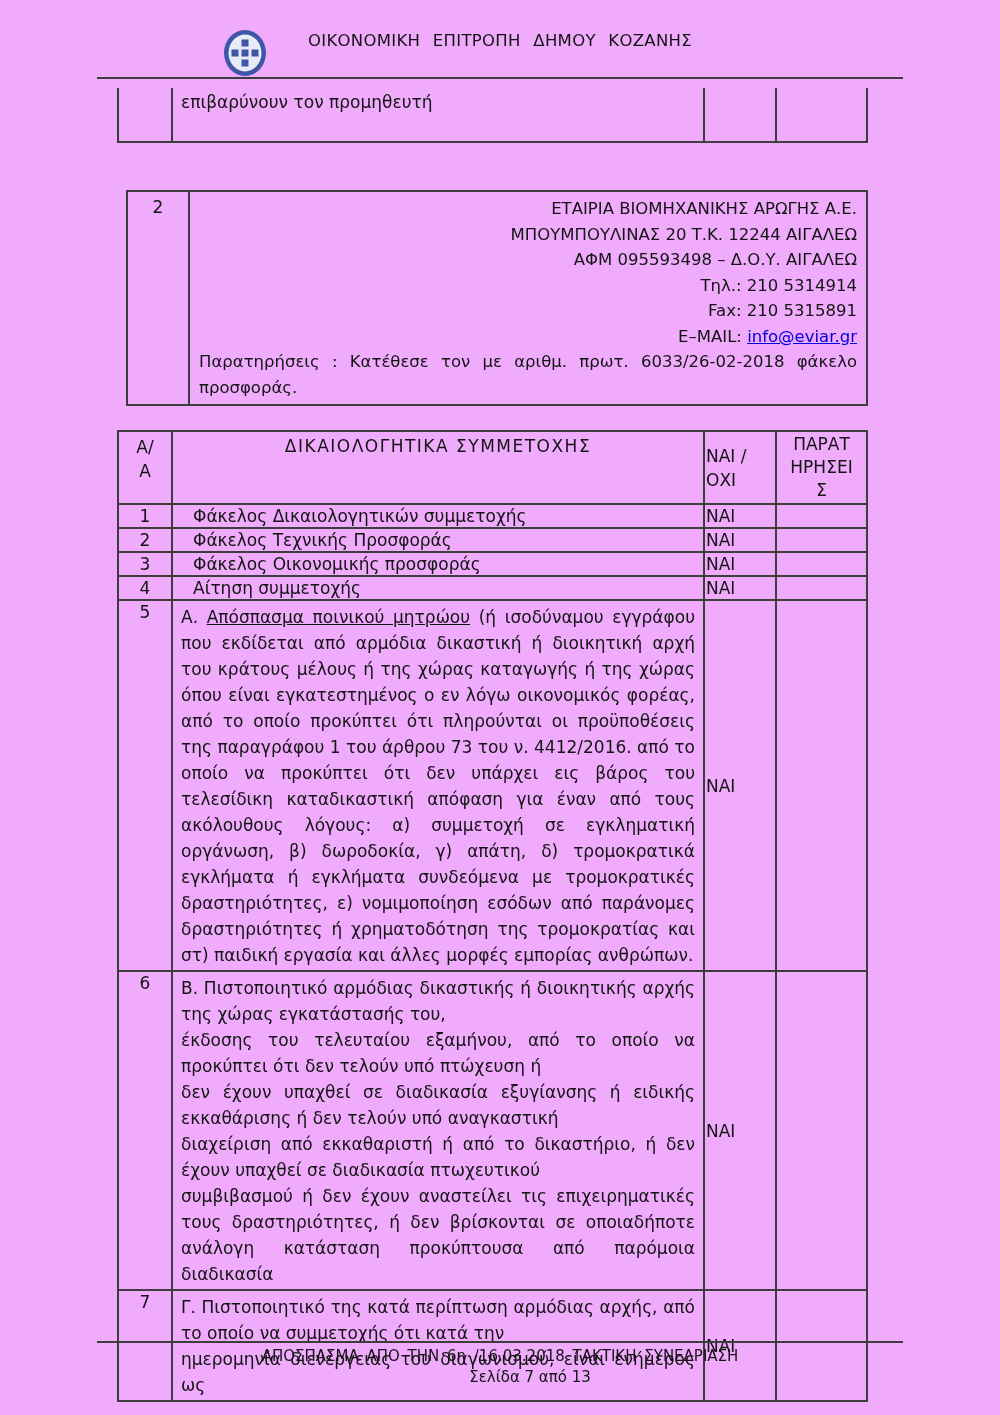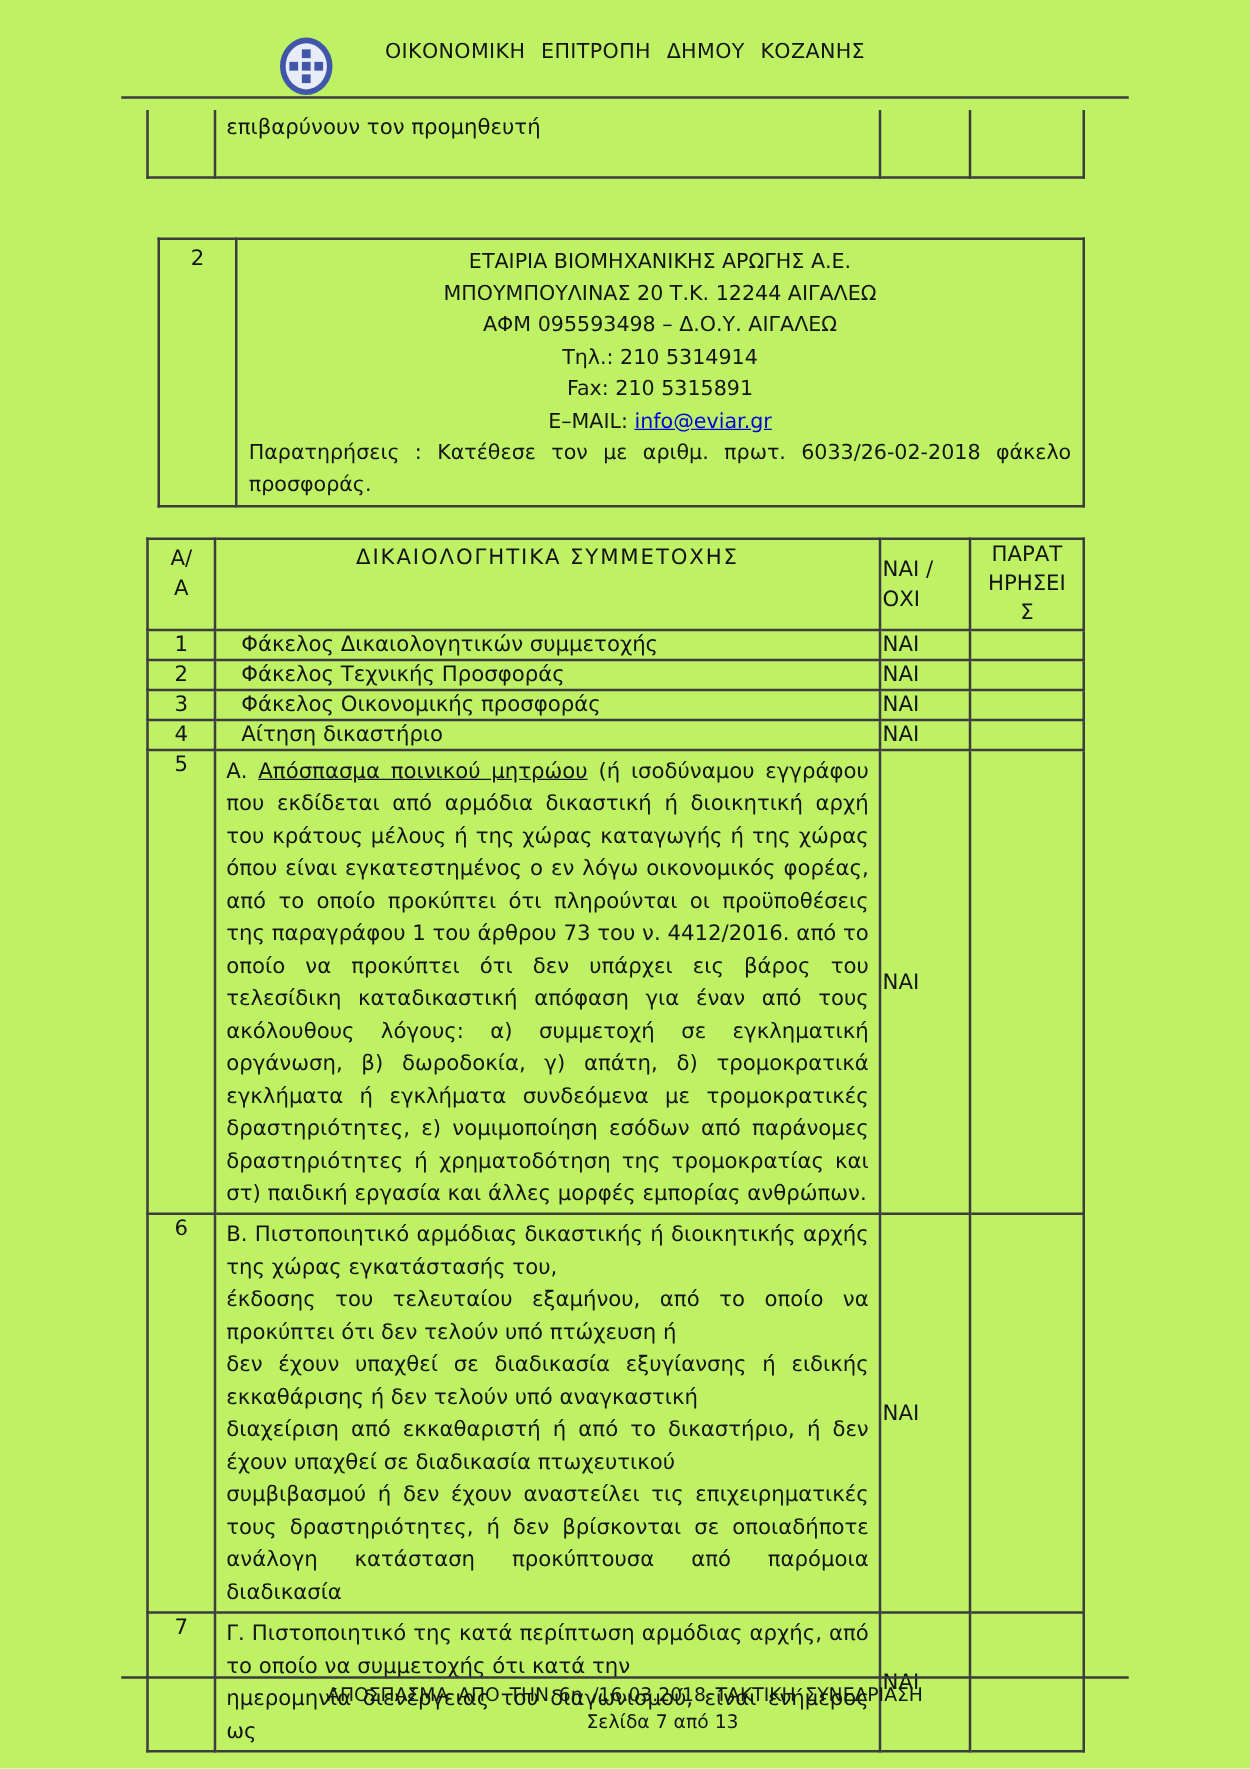--- a/index.html
+++ b/index.html
@@ -1,17 +1,17 @@
 <!DOCTYPE html>
 <html lang="el"><head>
 <meta charset="utf-8">
 <style>
   html,body{margin:0;padding:0;background:#ffffff;}
   .page{
-    position:relative;width:1000px;height:1415px;background:#bef264;
+    position:relative;width:1000px;height:1415px;background:#f0abfc;
     font-family:"DejaVu Sans",sans-serif;color:#141414;overflow:hidden;
   }
   
   .hdr-line1{position:absolute;top:31px;left:0;width:100%;text-align:center;
     font-size:16.5px;letter-spacing:.3px;word-spacing:7px;}
   .hdr-line2{position:absolute;top:54px;left:0;width:100%;text-align:center;
     font-size:15.5px;letter-spacing:.2px;word-spacing:3px;}
   .hdr-rule{position:absolute;top:77px;left:97px;width:806px;height:0;
     border-top:2px solid #3d3d3d;}
   .logo{position:absolute;left:222px;top:28px;width:46px;height:50px;}
@@ -20,21 +20,21 @@
   td{border:2px solid #3d3d3d;overflow:hidden;}
   
   .carryover{position:absolute;left:117px;top:88px;width:749px;}
   .carryover td{border-top:none;height:49px;vertical-align:top;
     font-size:17px;padding:4px 8px 0 8px;}
   
   .bidder{position:absolute;left:126px;top:190px;width:740px;}
   .bidder td{vertical-align:top;}
   .bidder .num{text-align:center;font-size:17px;padding-top:5px;}
   .bidder .info{font-size:16.5px;line-height:25.5px;padding:4px 9px 4px 9px;}
-  .bidder .cline{text-align:center;}
+  .bidder .cline{text-align:right;}
   .bidder .notes{text-align:justify;}
   .email-link{color:#0000dd;text-decoration:underline;}
   
   .main{position:absolute;left:117px;top:430px;width:749px;}
   .main td{font-size:17px;}
   .main .hrow td{vertical-align:top;}
   .main .hrow{height:62px;}
   .idx-h{text-align:center;padding-top:3px;}
   .idx-wrap{display:inline-block;width:1.7em;word-break:break-all;
     text-align:center;line-height:24px;}
@@ -146,21 +146,21 @@
       <td></td>
     </tr>
     <tr class="srow">
       <td class="num-cell">3</td>
       <td class="desc">Φάκελος Οικονομικής προσφοράς</td>
       <td class="val-cell">ΝΑΙ</td>
       <td></td>
     </tr>
     <tr class="srow">
       <td class="num-cell">4</td>
-      <td class="desc">Αίτηση δικαστήριο</td>
+      <td class="desc">Αίτηση συμμετοχής</td>
       <td class="val-cell">ΝΑΙ</td>
       <td></td>
     </tr>
 
     <tr class="r5">
       <td class="num-cell">5</td>
       <td class="desc-long"><span>Α. </span><span class="u">Απόσπασμα ποινικού μητρώου</span><span> (ή ισοδύναμου εγγράφου που εκδίδεται από αρμόδια δικαστική ή διοικητική αρχή του κράτους μέλους ή της χώρας καταγωγής ή της χώρας όπου είναι εγκατεστημένος ο εν λόγω οικονομικός φορέας, από το οποίο προκύπτει ότι πληρούνται οι προϋποθέσεις της παραγράφου 1 του άρθρου 73 του ν. 4412/2016. από το οποίο να προκύπτει ότι δεν υπάρχει εις βάρος του τελεσίδικη καταδικαστική απόφαση για έναν από τους ακόλουθους λόγους: α) συμμετοχή σε εγκληματική οργάνωση, β) δωροδοκία, γ) απάτη, δ) τρομοκρατικά εγκλήματα ή εγκλήματα συνδεόμενα με τρομοκρατικές δραστηριότητες, ε) νομιμοποίηση εσόδων από παράνομες δραστηριότητες ή χρηματοδότηση της τρομοκρατίας και στ) παιδική εργασία και άλλες μορφές εμπορίας ανθρώπων.</span></td>
       <td class="val-cell">ΝΑΙ</td>
       <td></td>
     </tr>

